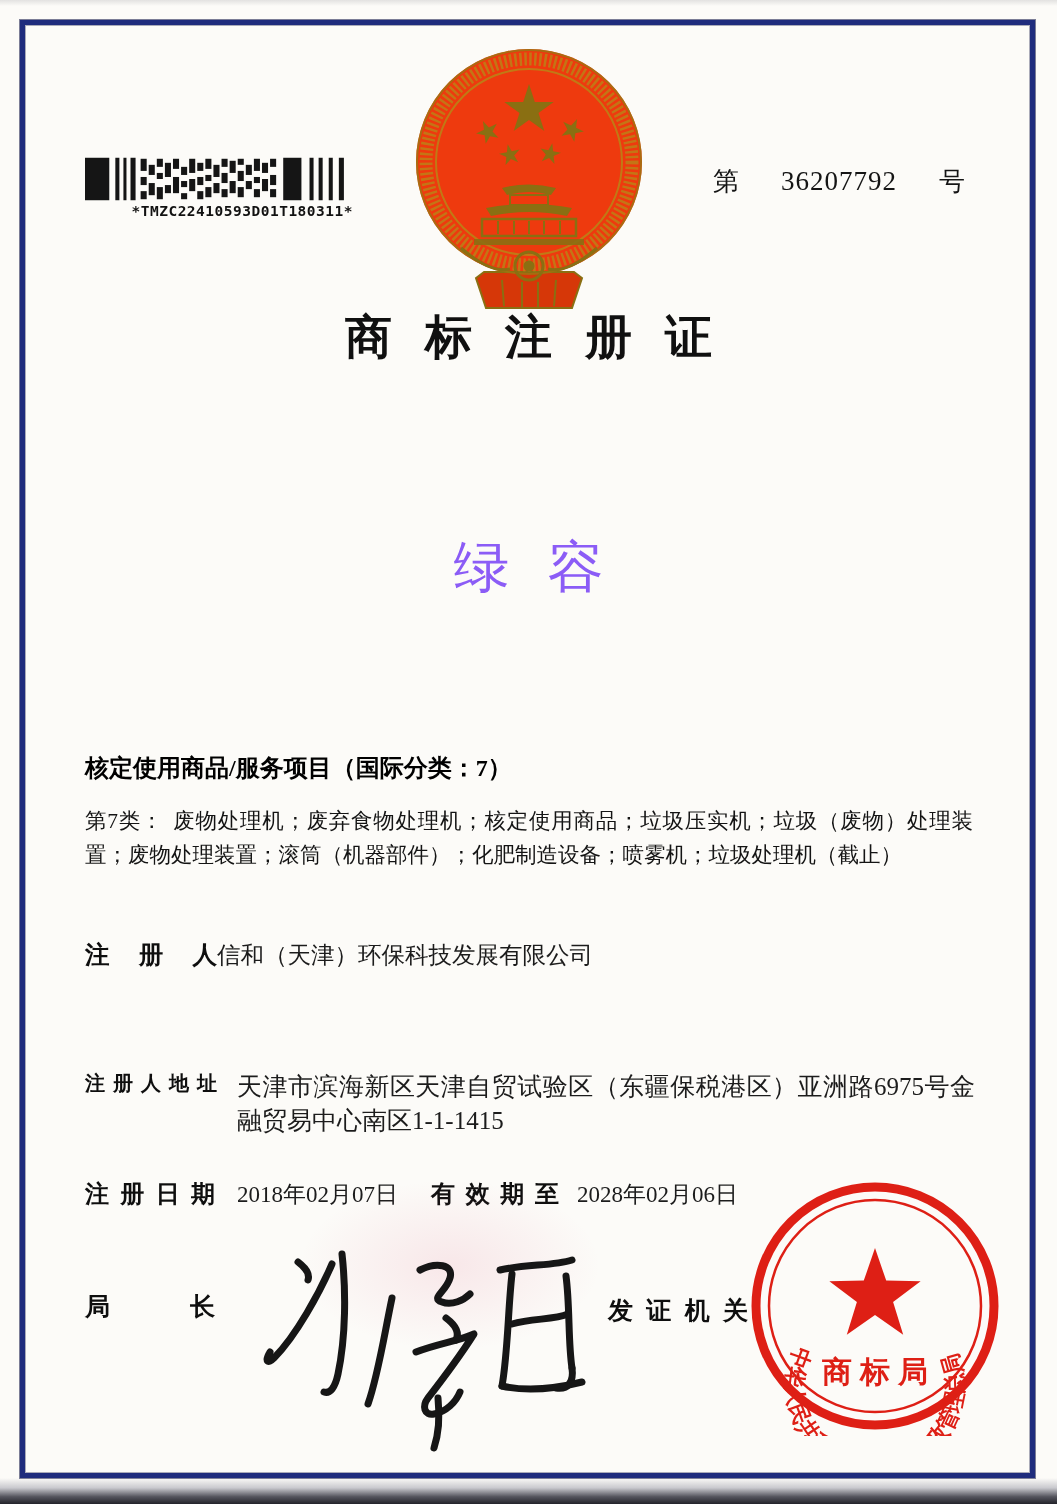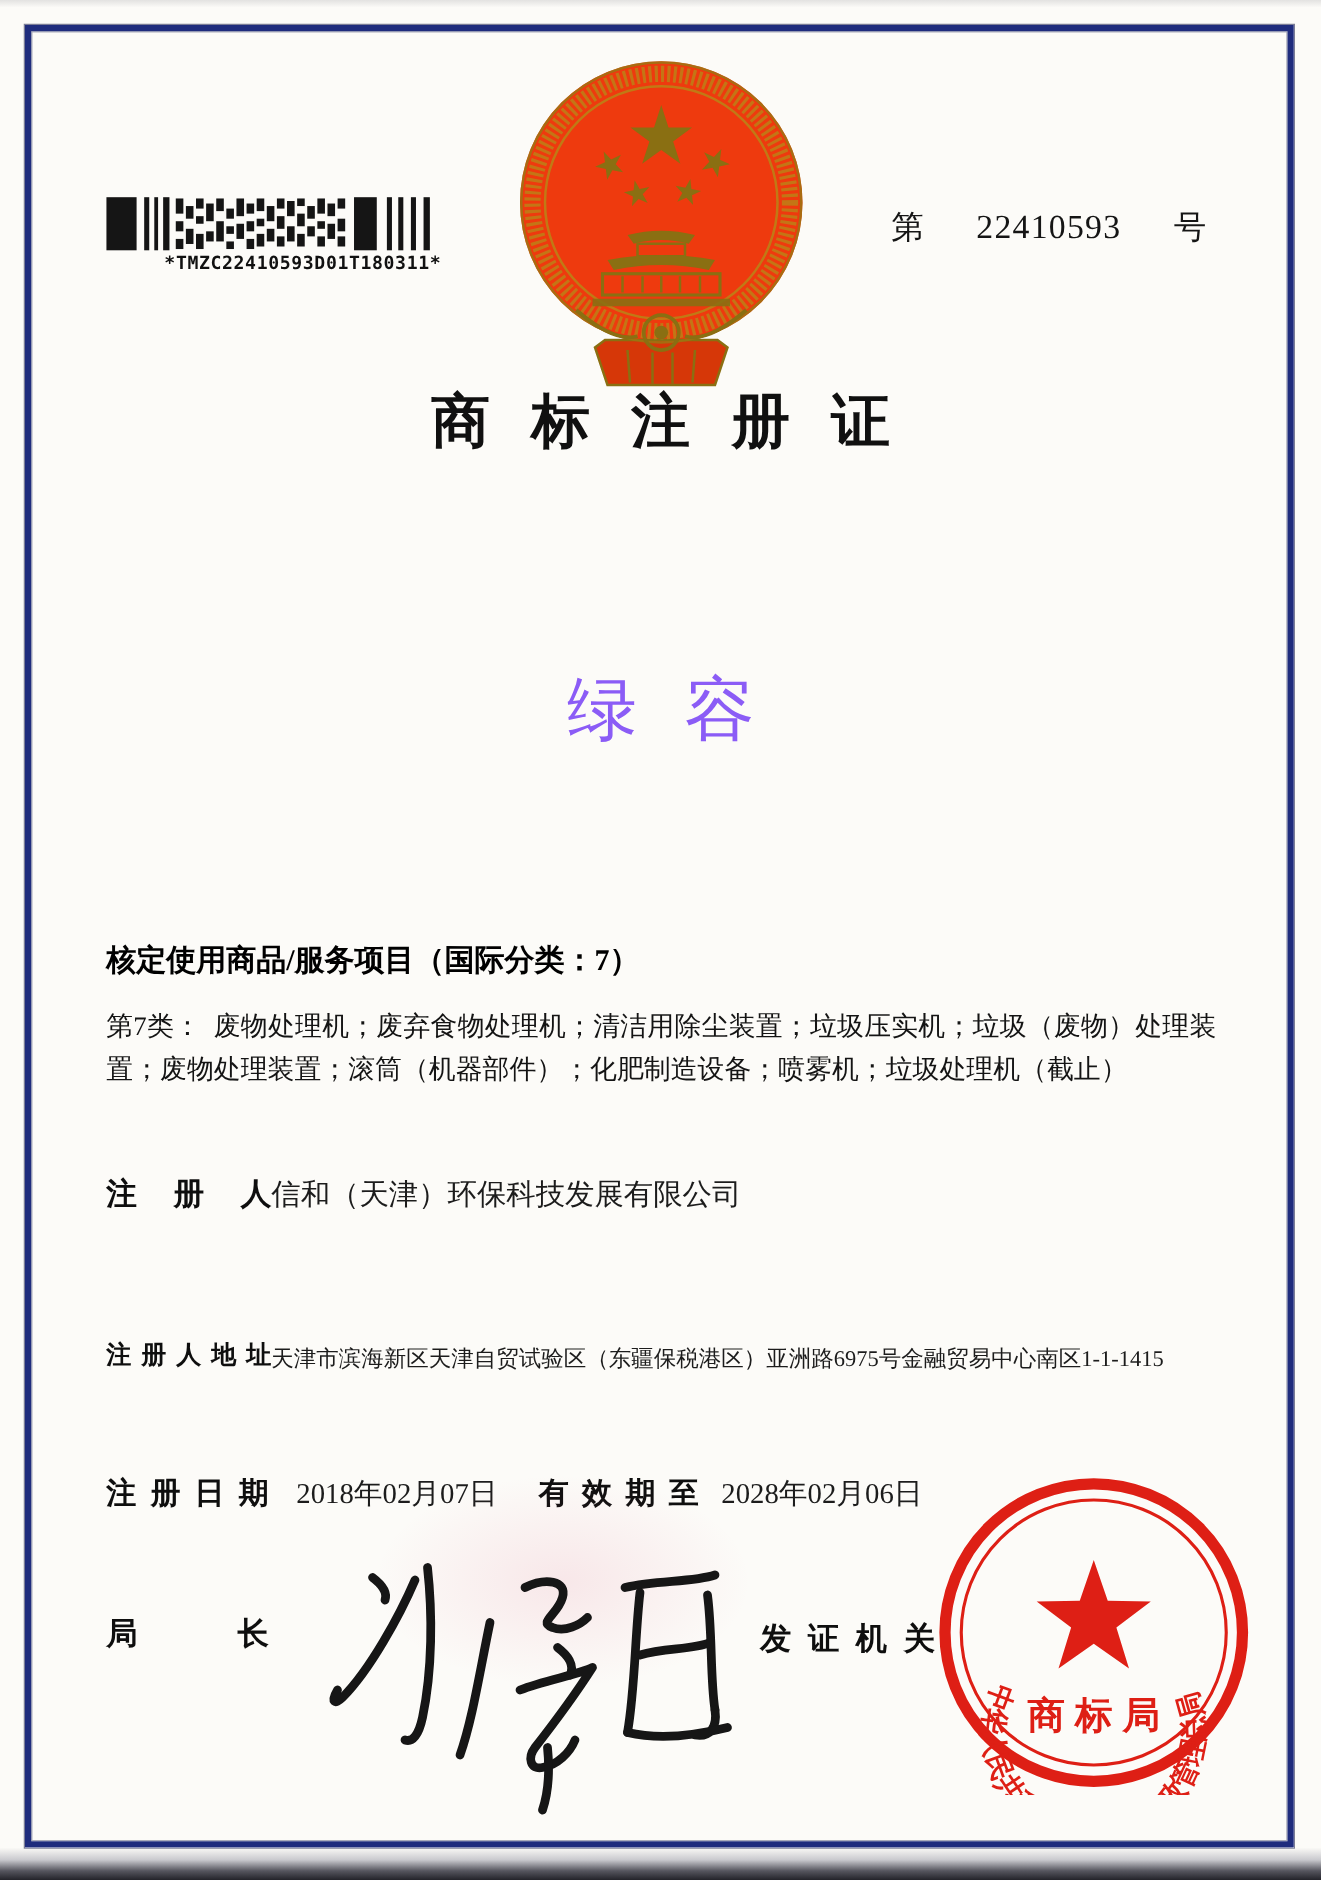--- a/index.html
+++ b/index.html
@@ -46,21 +46,21 @@
   .row{position:absolute; left:85px; display:flex; align-items:flex-start;}
   .jlabel{
     display:inline-block; text-align:justify; text-align-last:justify;
     font-weight:bold; color:#0e0e0e; flex:none;
   }
   .registrant-row{top:938px;}
   .registrant-row .jlabel{width:132px; font-size:24.5px;}
   .registrant-row .val{font-size:23.5px; padding-top:1px;}
   .address-row{top:1070px;}
   .address-row .jlabel{width:132px; font-size:20px;}
-  .address-row .val{font-size:18px; line-height:34px; width:738px; text-align:justify;}
+  .address-row .val{font-size:25px; line-height:34px; margin-left:20px; width:738px; text-align:justify;}
   .date-row{top:1178px; align-items:center;}
   .date-row .jlabel{width:130px; font-size:24px;}
   .date-row .val1{font-size:23px; margin-left:22px; width:186px;}
   .date-row .jlabel2{width:128px; font-size:24px; margin-left:8px;}
   .date-row .val2{font-size:23px; margin-left:18px;}
   .director-label{position:absolute; left:85px; top:1290px; width:130px; font-size:25px;}
   .issuer-label{position:absolute; left:608px; top:1294px; width:140px; font-size:25px;}
   .signature{position:absolute; left:250px; top:1240px; width:340px; height:218px;}
   .seal{position:absolute; left:745px; top:1176px; width:260px; height:260px;}
   .seal-ghost{
@@ -174,31 +174,31 @@
     <g>
       <circle cx="123" cy="226" r="14" fill="none" stroke="#8a6f12" stroke-width="3"></circle>
       <circle cx="123" cy="226" r="5.5" fill="#8a6f12"></circle>
       <path d="M55,208 Q85,234 104,229" fill="none" stroke="#8a6f12" stroke-width="3"></path>
       <path d="M191,208 Q161,234 142,229" fill="none" stroke="#8a6f12" stroke-width="3"></path>
     </g>
   </svg>
 
   <div class="cert-no">
     <span>第</span>
-    <span class="num">22410593</span>
+    <span class="num">36207792</span>
     <span>号</span>
   </div>
 
   <div class="title">商标注册证</div>
 
   <div class="trademark">绿容</div>
 
   <div class="goods-heading">核定使用商品/服务项目（国际分类：7）</div>
   <div class="goods-text">
-    <span class="cls">第7类：</span><span>废物处理机；废弃食物处理机；清洁用除尘装置；垃圾压实机；垃圾（废物）处理装置；废物处理装置；滚筒（机器部件）；化肥制造设备；喷雾机；垃圾处理机（截止）</span>
+    <span class="cls">第7类：</span><span>废物处理机；废弃食物处理机；核定使用商品；垃圾压实机；垃圾（废物）处理装置；废物处理装置；滚筒（机器部件）；化肥制造设备；喷雾机；垃圾处理机（截止）</span>
   </div>
 
   <div class="row registrant-row">
     <span class="jlabel">注册人</span>
     <span class="val">信和（天津）环保科技发展有限公司</span>
   </div>
 
   <div class="row address-row">
     <span class="jlabel">注册人地址</span>
     <span class="val">天津市滨海新区天津自贸试验区（东疆保税港区）亚洲路6975号金融贸易中心南区1-1-1415</span>

